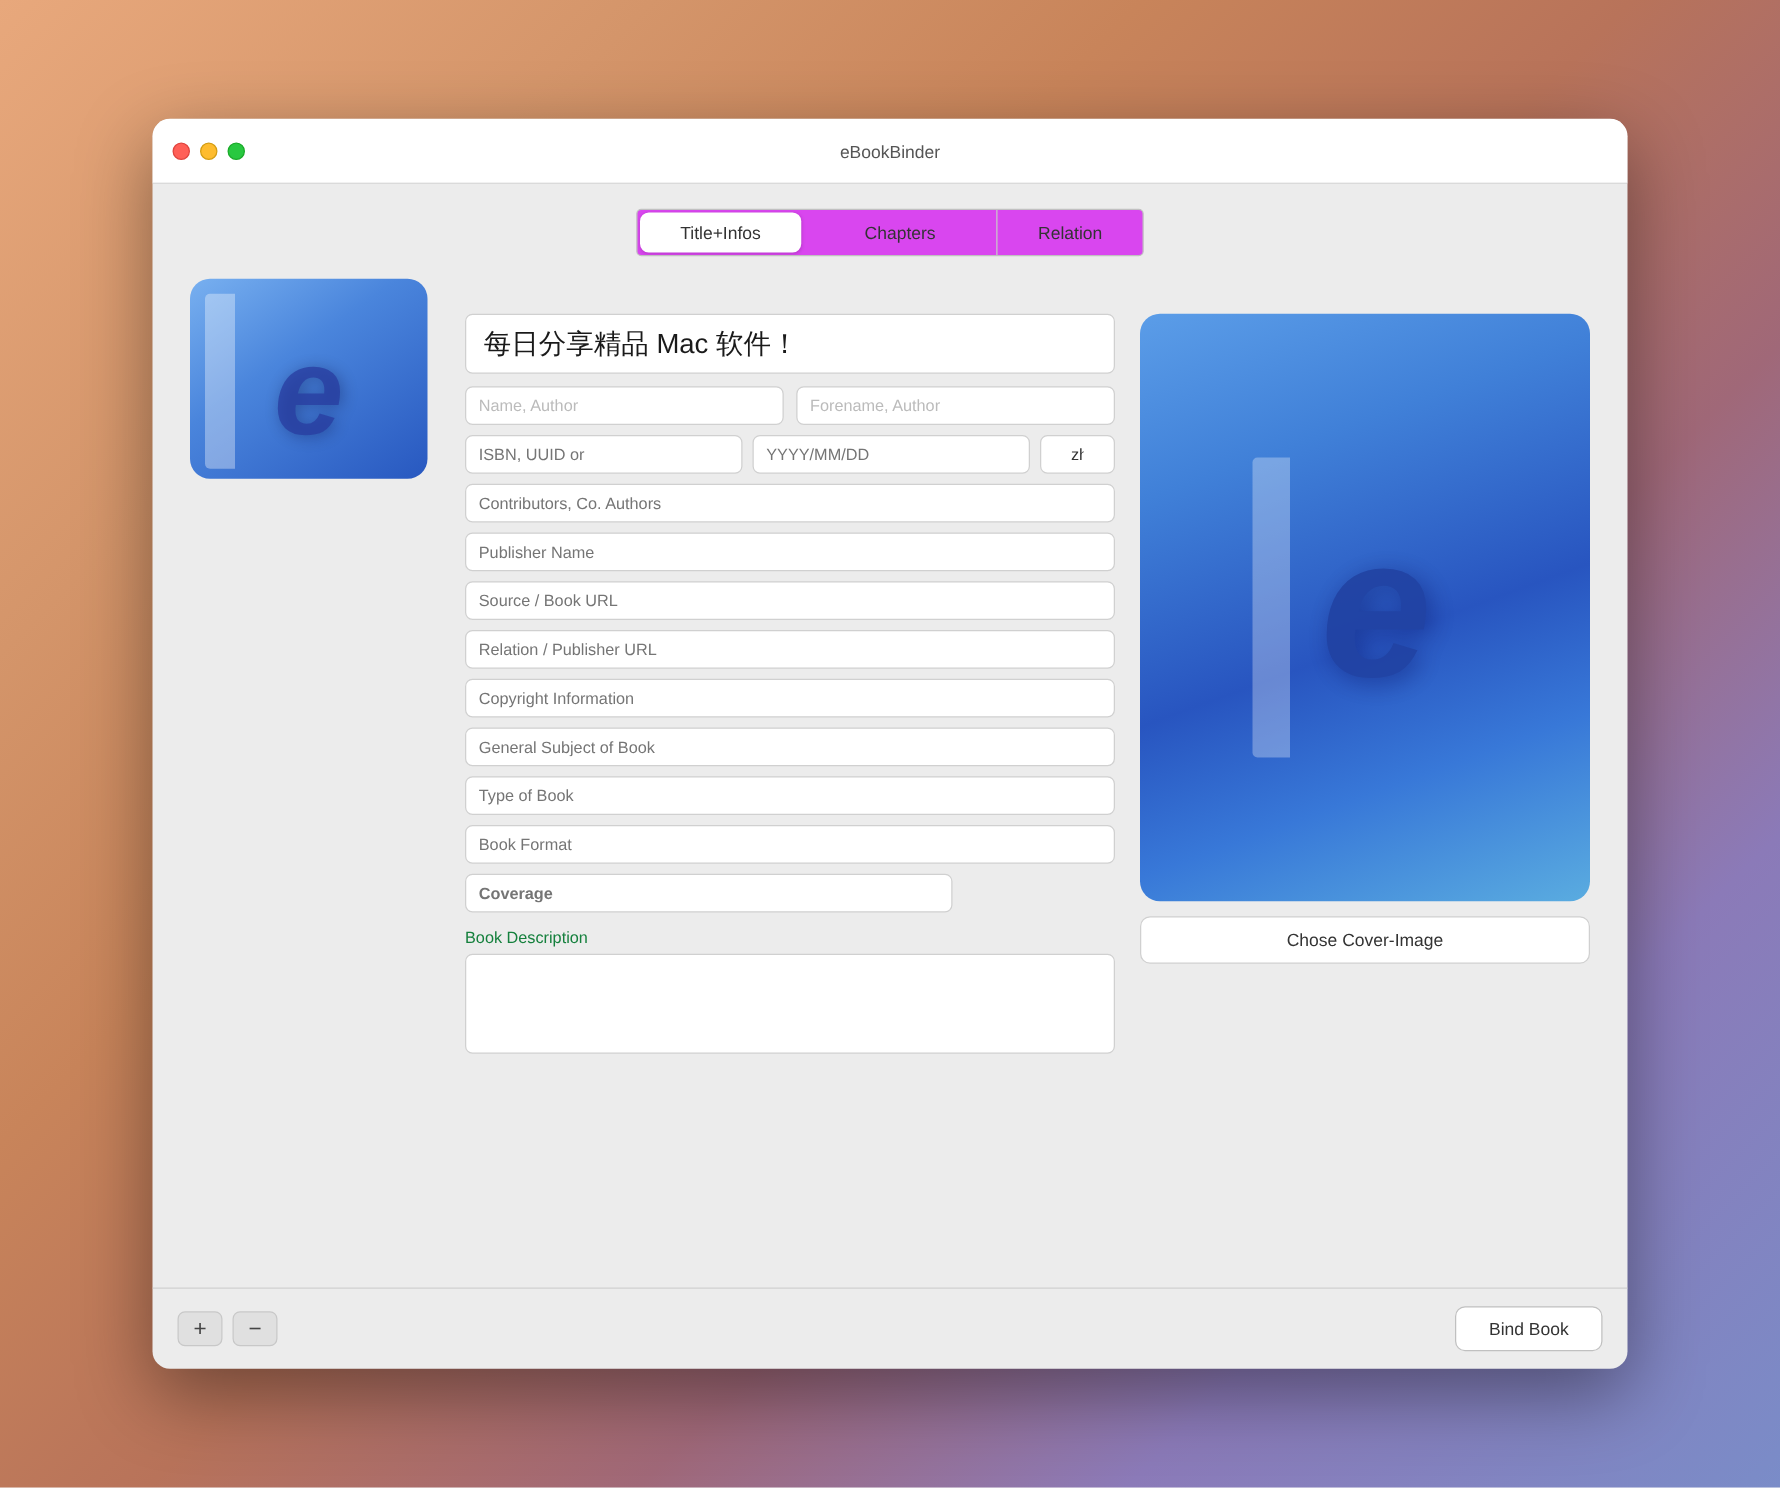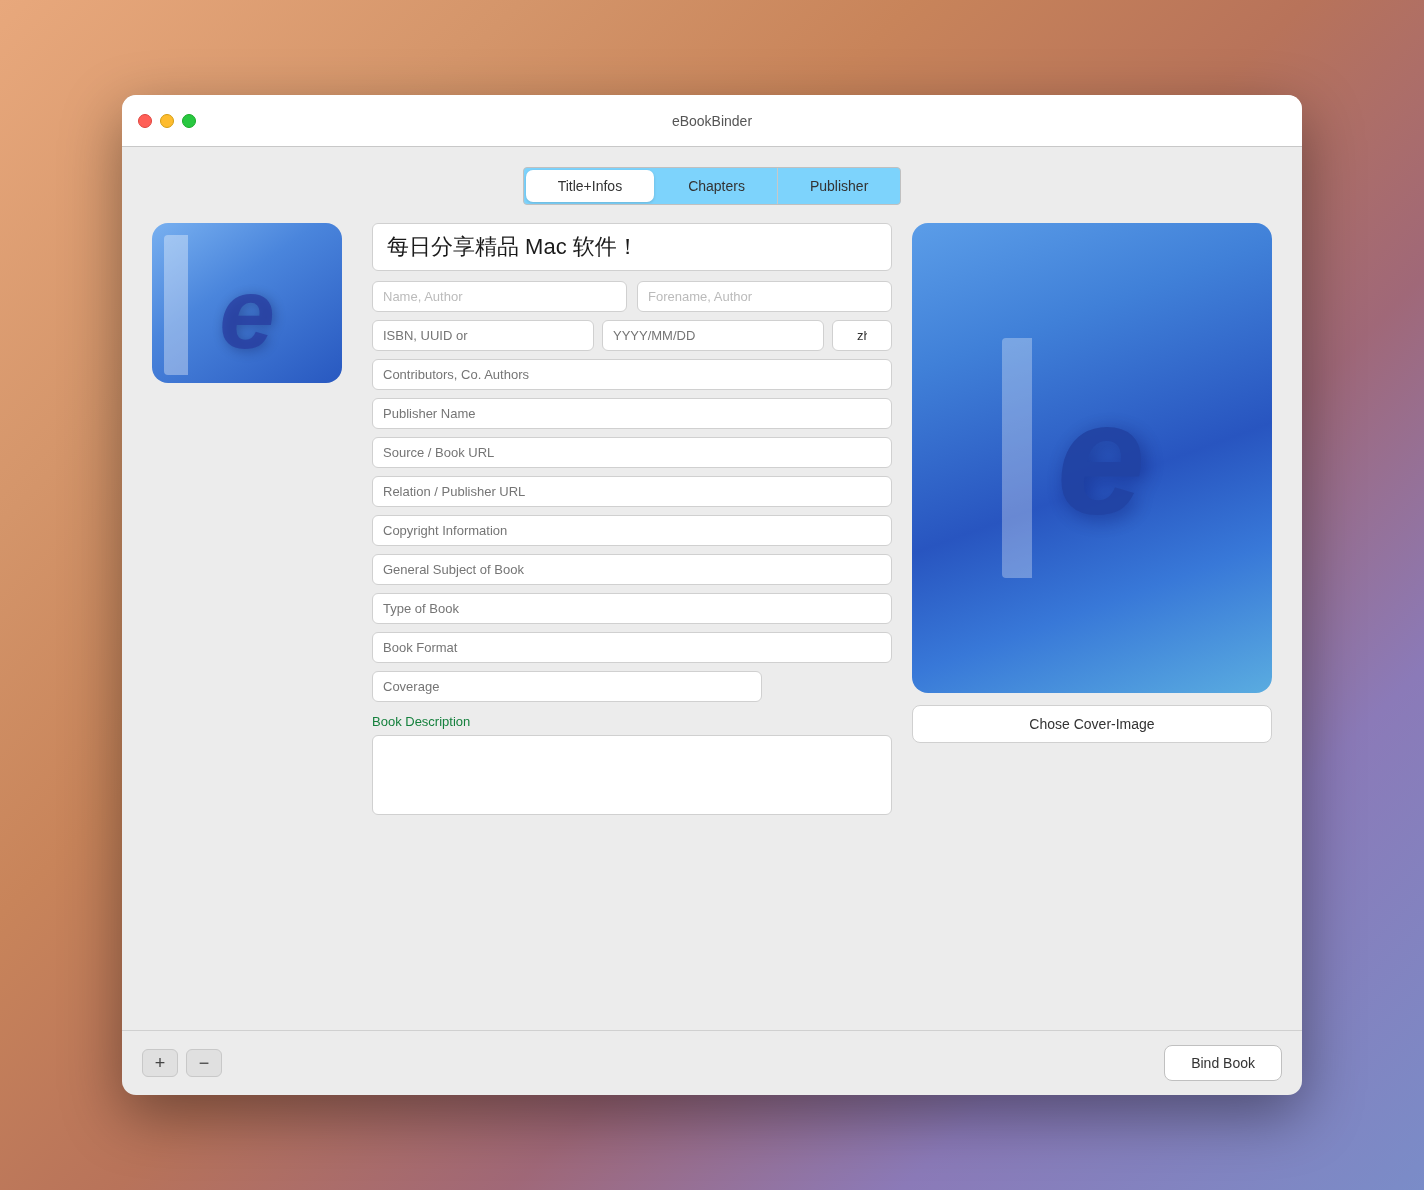--- a/index.html
+++ b/index.html
@@ -70,21 +70,22 @@
       display: flex;
       justify-content: center;
       margin-bottom: 18px;
     }
 
     .tab-group {
       display: flex;
       border: 1px solid #c0c0c0;
       border-radius: 4px;
       overflow: hidden;
-      background: #7dd3fc;
+      background: #d946ef;
+      gap: 17px;
     }
 
     .tab {
       padding: 8px 32px;
       font-size: 14px;
       color: #333;
       cursor: pointer;
       border: none;
       background: transparent;
       outline: none;
@@ -367,20 +368,21 @@
 
     .sidebar {
       width: 200px;
       flex-shrink: 0;
     }
 
     .form-and-cover {
       flex: 1;
       display: flex;
       gap: 20px;
+      margin-top: 28px;
     }
   </style>
 </head>
 <body>
 
 <div class="window">
 
   <div class="title-bar">
     <div class="traffic-lights">
       <div class="traffic-light close"></div>
@@ -389,21 +391,21 @@
     </div>
     <span class="title-bar-text">eBookBinder</span>
   </div>
 
   <div class="content-area">
 
     <div class="tabs-row">
       <div class="tab-group">
         <button class="tab active">Title+Infos</button>
         <button class="tab">Chapters</button>
-        <button class="tab">Publisher</button>
+        <button class="tab">Relation</button>
       </div>
     </div>
 
     <div class="main-row">
 
       <div class="sidebar">
         <div class="sidebar-icon">
           <div class="sidebar-icon-spine"></div>
           <span class="sidebar-icon-letter">e</span>
         </div>
@@ -435,21 +437,21 @@
           <input type="text" class="full-input" placeholder="Relation / Publisher URL" style="">
 
           <input type="text" class="full-input" placeholder="Copyright Information" style="">
 
           <input type="text" class="full-input" placeholder="General Subject of Book" style="">
 
           <input type="text" class="full-input" placeholder="Type of Book" style="">
 
           <input type="text" class="full-input" placeholder="Book Format" style="">
 
-          <input type="text" class="full-input" style="width: 75%;" placeholder="Coverage">
+          <input type="text" class="full-input" style="width: 75%; font-weight: bold;" placeholder="Coverage">
 
           <div class="description-label">Book Description</div>
 
           <textarea class="description-area" style=""></textarea>
         </div>
 
         <div class="cover-column">
 
           <div class="cover-image">
 

